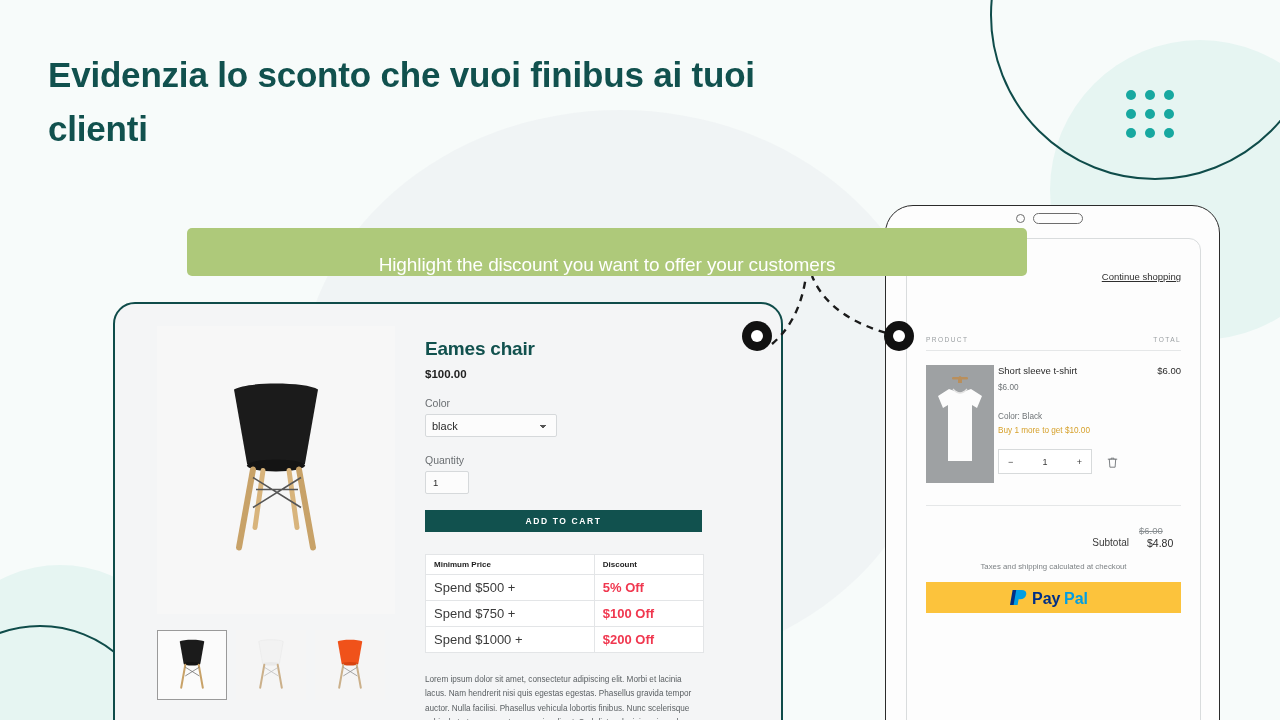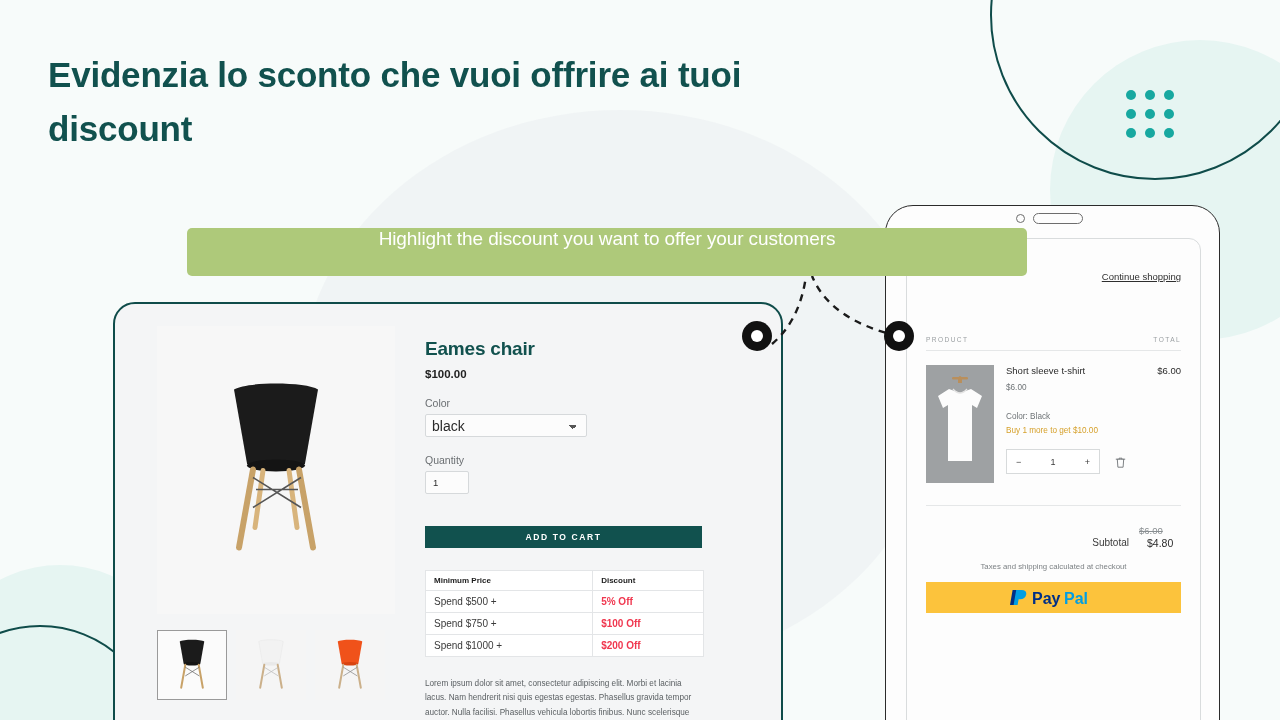--- a/index.html
+++ b/index.html
@@ -72,42 +72,42 @@
   .thumb.sel { border: 1.5px solid #9a9a9a; background:#fbfbfb; }
 
   
   .chair { position: absolute; left: 50%; top: 50%; transform: translate(-50%,-50%); }
 
   .details { flex: 1; padding-top: 12px; min-width: 0; }
   .p-title { font-size: 19px; font-weight: 700; color: #11514e; letter-spacing: -0.2px; }
   .p-price { font-size: 11.5px; font-weight: 700; color: #222; margin-top: 8px; }
   .f-label { font-size: 10.5px; color: #6b6f72; margin-top: 17px; margin-bottom: 5px; }
   select.f-select {
-    width: 162px; height: 23px; font-size: 14px; color: #2b2b2b; padding: 0 6px;
+    width: 132px; height: 23px; font-size: 11px; color: #2b2b2b; padding: 0 6px;
     border: 1px solid #d6d9db; background: #fcfcfc; border-radius: 2px;
     font-family: "Liberation Sans", sans-serif; appearance: none;
     background-image: linear-gradient(45deg, transparent 50%, #555 50%), linear-gradient(135deg, #555 50%, transparent 50%);
     background-position: calc(100% - 13px) 10px, calc(100% - 9px) 10px;
     background-size: 4px 4px, 4px 4px; background-repeat: no-repeat;
   }
   input.f-qty {
     width: 44px; height: 23px; font-size: 9.5px; color: #2b2b2b; padding: 0 7px;
     border: 1px solid #d6d9db; background: #fcfcfc; border-radius: 2px;
     font-family: "Liberation Sans", sans-serif;
   }
   .atc {
-    margin-top: 32px; width: 277px; height: 22px; background: #11514e; color: #fff;
+    margin-top: 16px; width: 277px; height: 22px; background: #11514e; color: #fff;
     font-size: 8.5px; font-weight: 700; letter-spacing: 1.6px;
     display: flex; align-items: center; justify-content: center;
     border: none; font-family: "Liberation Sans", sans-serif; cursor: pointer;
   }
 
   table.disc { margin-top: 22px; width: 279px; border-collapse: collapse; background:#fff; }
   table.disc th, table.disc td {
-    border: 1px solid #e3e5e7; padding: 5px 8px; text-align: left; font-size: 10px;
+    border: 1px solid #e3e5e7; padding: 5px 8px; text-align: left; font-size: 13px;
   }
   table.disc th { font-weight: 700; color: #1d1d1d; font-size: 8px; }
   table.disc td.lbl { color: #3a3a3a; }
   table.disc td.val { color: #f0374f; font-weight: 700; }
 
   .lorem {
     margin-top: 20px; width: 279px; font-size: 8.2px; line-height: 1.75; color: #5b6063;
   }
 
   
@@ -130,21 +130,21 @@
   }
   .cont-shop {
     font-size: 9.5px; color: #2f2f2f; text-decoration: underline;
     text-align: right; display: block; margin-top: 14px; cursor: pointer;
   }
   .cart-head {
     display: flex; justify-content: space-between; margin-top: 54px;
     font-size: 6.6px; letter-spacing: 1.4px; color: #9a9fa2;
   }
   .cart-rule { height: 1px; background: #e5e7e8; margin-top: 7px; }
-  .cart-row { display: flex; gap: 12px; margin-top: 14px; }
+  .cart-row { display: flex; gap: 4px; margin-top: 14px; }
   .cart-thumb { width: 68px; height: 118px; background: #9ea1a3; position: relative; overflow: hidden; flex: none; }
   .cart-info { flex: 1; min-width: 0; }
   .ci-top { display: flex; justify-content: space-between; align-items: flex-start; }
   .ci-name { font-size: 9.5px; color: #2b2b2b; }
   .ci-total { font-size: 9.5px; color: #2b2b2b; }
   .ci-price { font-size: 8.2px; color: #6f7477; margin-top: 7px; }
   .ci-opt { font-size: 8.2px; color: #6f7477; margin-top: 20px; }
   .ci-promo { font-size: 8.2px; color: #d6a12c; margin-top: 5px; }
   .stepper-row { display: flex; align-items: center; gap: 14px; margin-top: 14px; }
   .stepper {
@@ -176,21 +176,21 @@
   
   #connectors { position: absolute; left: 0; top: 0; width: 1280px; height: 720px; pointer-events: none; }
   .marker {
     position: absolute; width: 30px; height: 30px; border-radius: 50%;
     background: #111; display: flex; align-items: center; justify-content: center;
   }
   .marker::after { content:""; width: 12px; height: 12px; border-radius: 50%; background: #fff; }
   #banner {
     position: absolute; left: 187px; top: 228px; width: 840px; height: 48px;
     background: #aec97a; border-radius: 5px;
-    display: flex; align-items: flex-start; justify-content: center;
+    display: flex; align-items: flex-end; justify-content: center;
     color: #fff; font-size: 19px; font-weight: 500; letter-spacing: -0.1px;
   }
 </style>
 </head>
 <body>
 
 <div id="bg">
   <div class="deco-blob"></div>
   <div class="deco-circle-fill-tr"></div>
   <div class="deco-circle-stroke-tr"></div>
@@ -202,21 +202,21 @@
       <i></i>
       <i></i>
       <i></i>
       <i></i>
       <i></i>
       <i></i>
       <i></i>
   </div>
 </div>
 
-<h1 id="heading">Evidenzia lo sconto che vuoi offrire ai tuoi discount</h1>
+<h1 id="heading">Evidenzia lo sconto che vuoi finibus ai tuoi clienti</h1>
 
 <div id="tablet">
   <div id="tablet-inner">
 
     <div class="gallery">
       <div class="hero-img">
         <svg class="chair" width="150" height="185" viewBox="0 0 150 185" aria-hidden="true">
           <path d="M33 12 C45 4 105 4 117 12 L104 86 C100 94 50 94 46 86 Z" fill="#1b1b1b"></path>
           <ellipse cx="75" cy="88" rx="29" ry="6" fill="#141414"></ellipse>
           <path d="M52 92 L38 170" stroke="#c8a268" stroke-width="6" stroke-linecap="round"></path>

